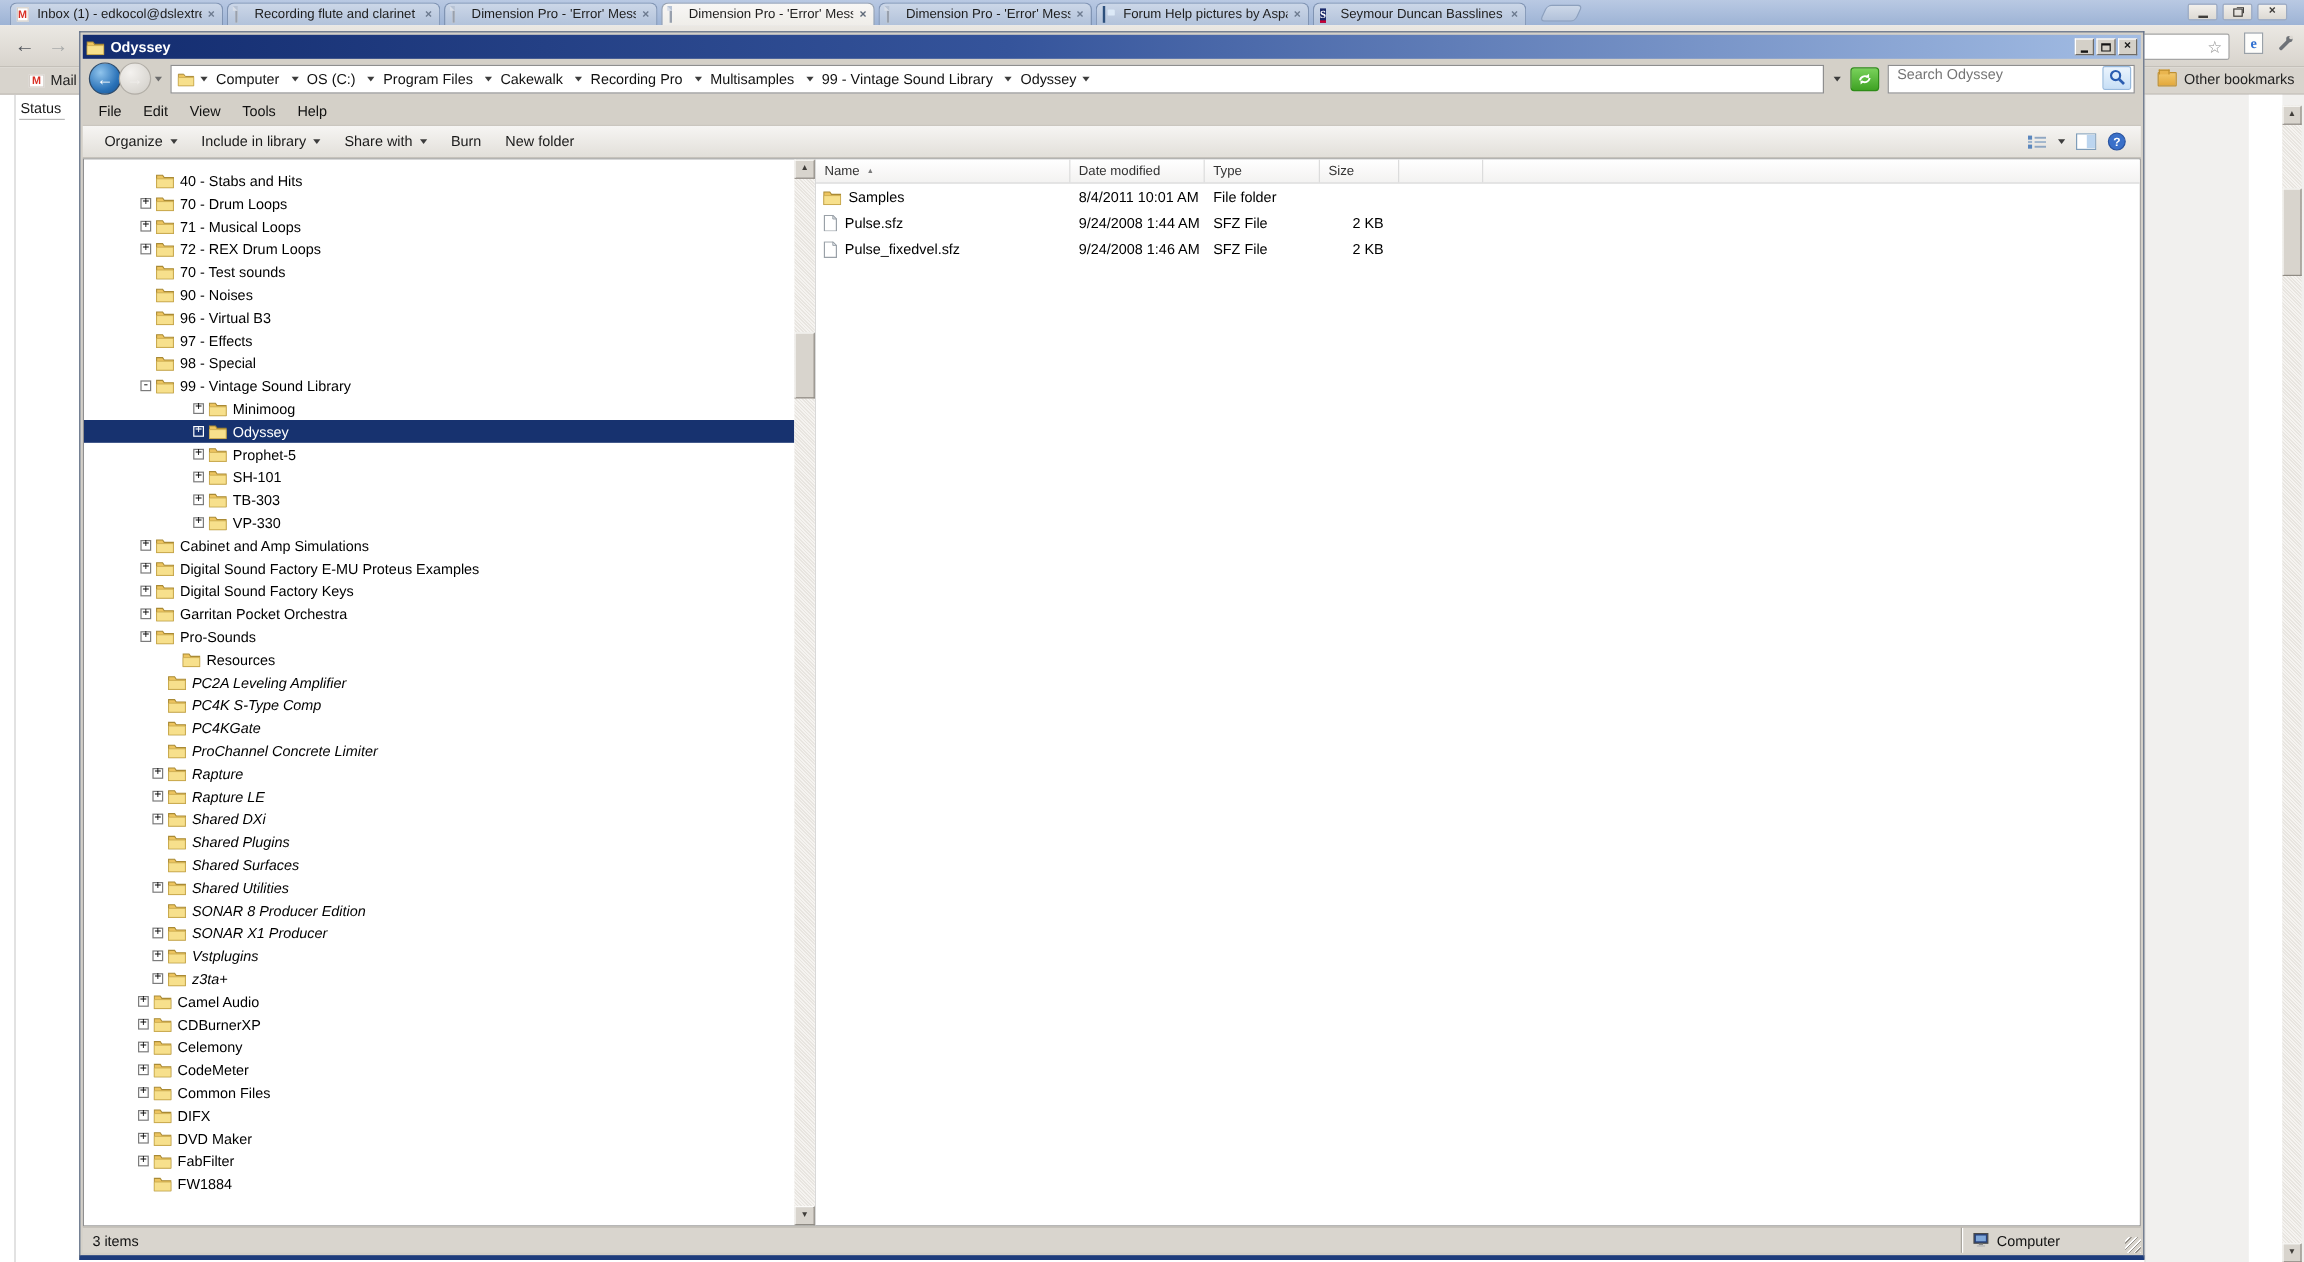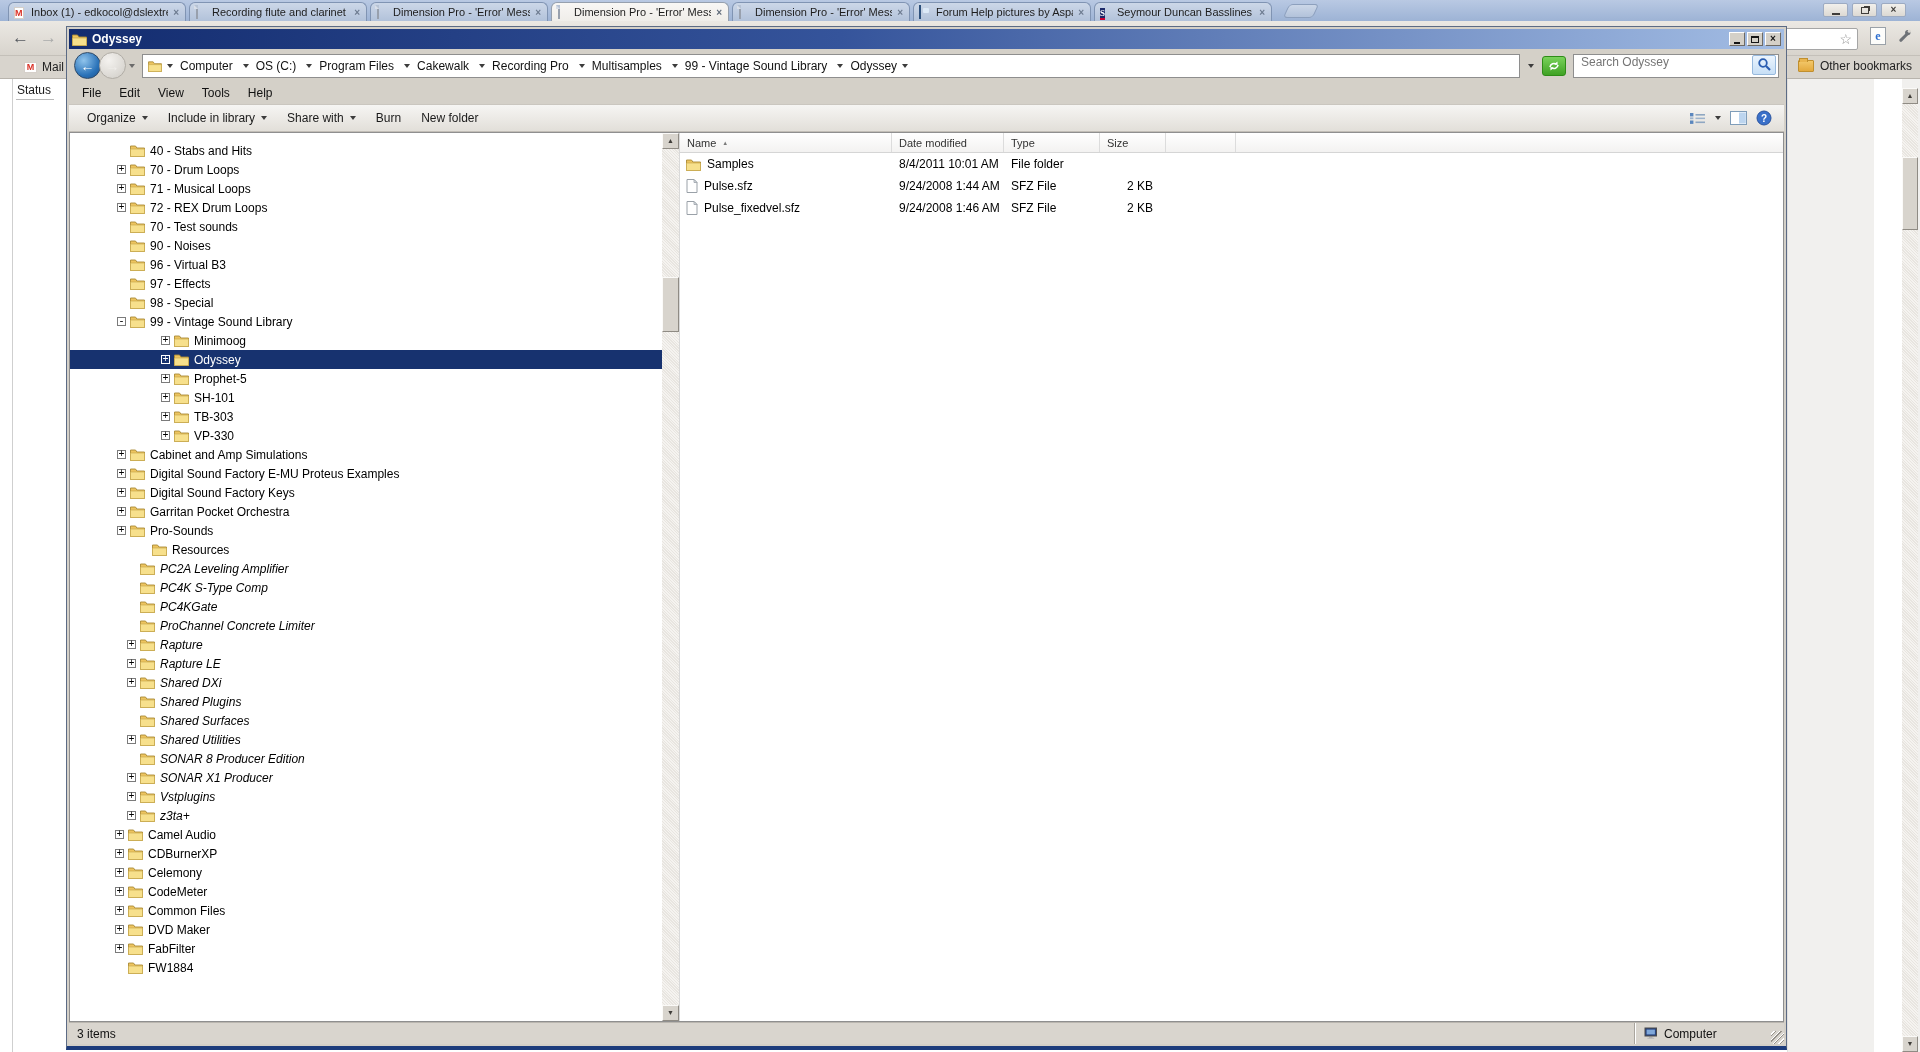--- a/index.html
+++ b/index.html
@@ -868,20 +868,30 @@
             <span>Common Files</span>
           </div>
           <div class="tree-row lvl1 exp-plus">
             <span class="expander"></span>
             <span class="tree-folder">
               <svg width="15" height="13" viewBox="0 0 15 13">
                 <path d="M0.5 2h5l1.4 2h7.6v8.5h-14z" fill="#edc45f" stroke="#a98a35" stroke-width="0.9"></path>
                 <path d="M0.5 5h14v7.5h-14z" fill="#f7e08c" stroke="#c9a94e" stroke-width="0.7"></path>
               </svg>
             </span>
+            <span>DIFX</span>
+          </div>
+          <div class="tree-row lvl1 exp-plus">
+            <span class="expander"></span>
+            <span class="tree-folder">
+              <svg width="15" height="13" viewBox="0 0 15 13">
+                <path d="M0.5 2h5l1.4 2h7.6v8.5h-14z" fill="#edc45f" stroke="#a98a35" stroke-width="0.9"></path>
+                <path d="M0.5 5h14v7.5h-14z" fill="#f7e08c" stroke="#c9a94e" stroke-width="0.7"></path>
+              </svg>
+            </span>
             <span>DVD Maker</span>
           </div>
           <div class="tree-row lvl1 exp-plus">
             <span class="expander"></span>
             <span class="tree-folder">
               <svg width="15" height="13" viewBox="0 0 15 13">
                 <path d="M0.5 2h5l1.4 2h7.6v8.5h-14z" fill="#edc45f" stroke="#a98a35" stroke-width="0.9"></path>
                 <path d="M0.5 5h14v7.5h-14z" fill="#f7e08c" stroke="#c9a94e" stroke-width="0.7"></path>
               </svg>
             </span>

